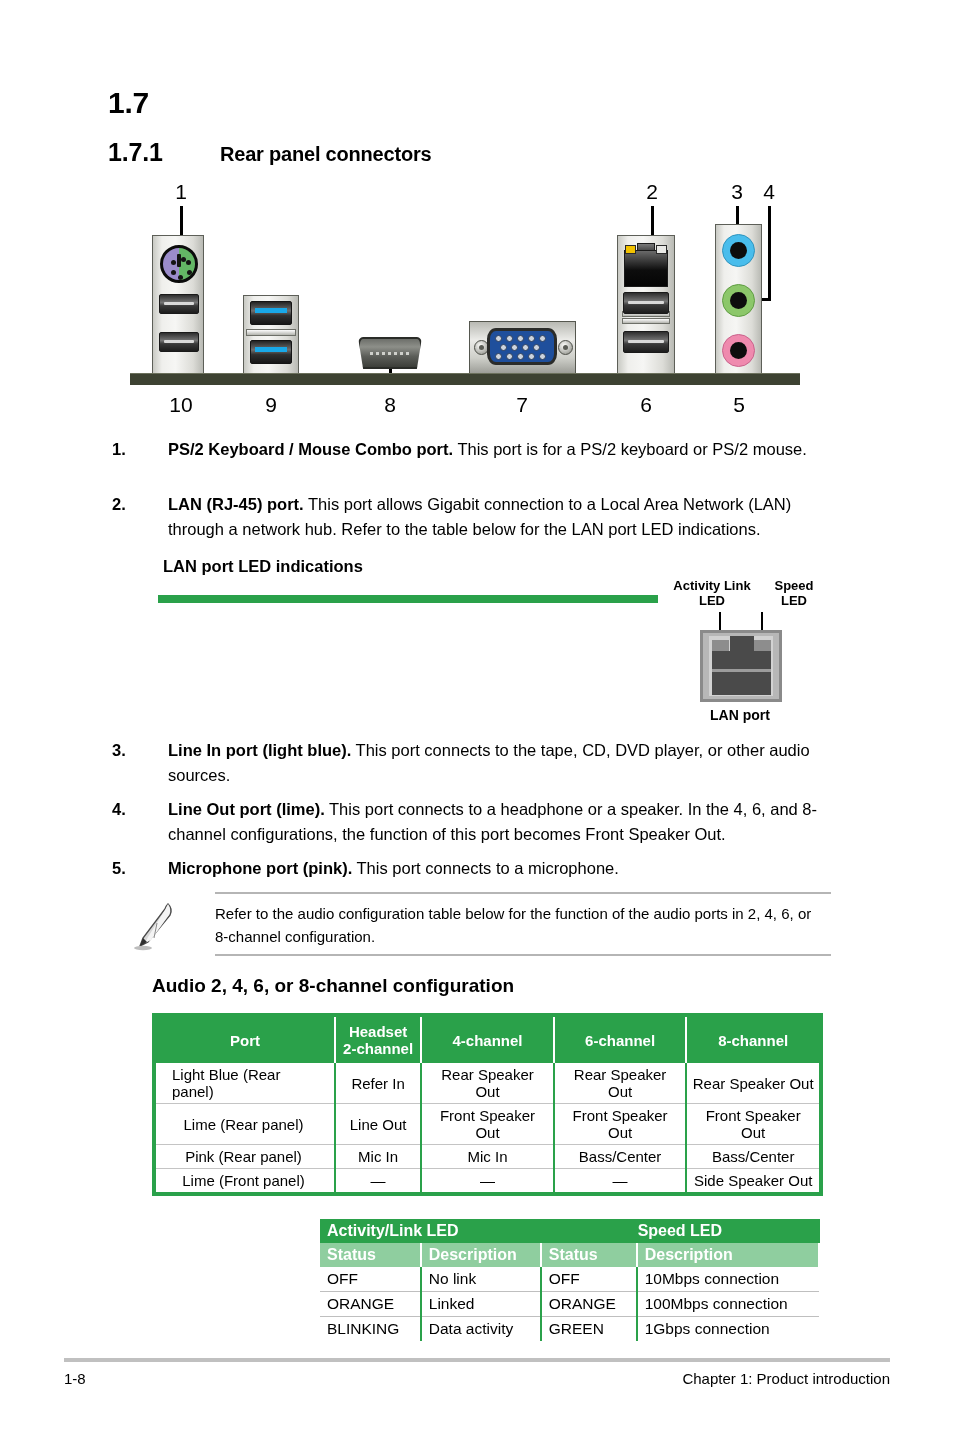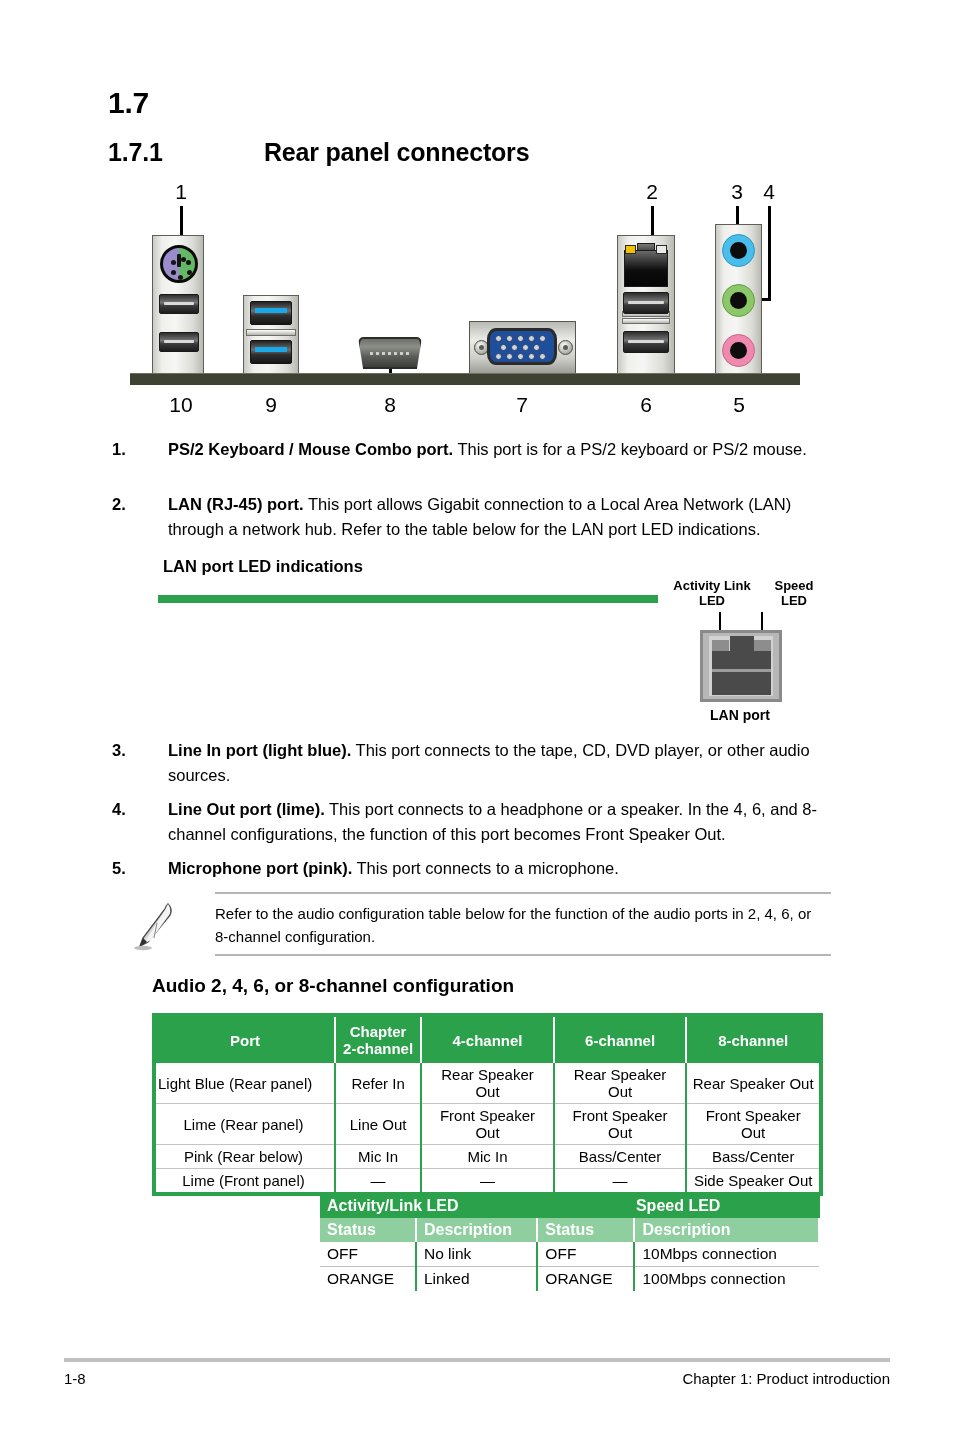--- a/index.html
+++ b/index.html
@@ -38,24 +38,23 @@
     letter-spacing: -0.2px;
   }
   .h-num-2 {
     font-size: 25px;
     font-weight: bold;
     letter-spacing: -0.2px;
     width: 112px;
     display: inline-block;
   }
   .h-txt-2 {
-    font-size: 25px;
+    font-size: 20px;
     font-weight: bold;
     letter-spacing: -0.2px;
-    margin-left: 44px;
   }
 
   
   #rear-panel-figure {
     position: absolute;
     left: 130px;
     top: 180px;
     width: 680px;
     height: 245px;
   }
@@ -305,21 +304,21 @@
     left: 163px;
     top: 557px;
     font-size: 16.5px;
     font-weight: bold;
   }
 
   
   #lan-led-table {
     position: absolute;
     left: 158px;
-    top: 595px;
+    top: 620px;
     width: 500px;
     border-collapse: collapse;
     font-size: 15.5px;
     background: #ffffff;
   }
   #lan-led-table td, #lan-led-table th {
     padding: 3px 7px;
     text-align: left;
     font-weight: normal;
     height: 22px;
@@ -490,21 +489,21 @@
     padding: 3px 5px;
     border-right: 2px solid #2aa14a;
     border-bottom: 1px solid #c4c4c4;
     height: 23px;
     box-sizing: border-box;
     background: #fff;
   }
   #audio-table td:last-child { border-right: none; }
   #audio-table tr:last-child td { border-bottom: none; }
   #audio-table td.port-col { text-align: center; padding-right: 8px; }
-  #audio-table tr.r0 td.port-col { text-align: left; padding-left: 2px; }
+  #audio-table tr.r0 td.port-col { text-align: left; padding-left: 16px; }
 
   
   #footer-rule {
     position: absolute;
     left: 64px;
     top: 1358px;
     width: 826px;
     height: 4px;
     background: #c0c0c0;
   }
@@ -687,20 +686,26 @@
       <td class="cell">No link</td>
       <td class="cell">OFF</td>
       <td class="cell last">10Mbps connection</td>
     </tr>
     <tr>
       <td class="cell">ORANGE</td>
       <td class="cell">Linked</td>
       <td class="cell">ORANGE</td>
       <td class="cell last">100Mbps connection</td>
     </tr>
+    <tr>
+      <td class="cell">BLINKING</td>
+      <td class="cell">Data activity</td>
+      <td class="cell">GREEN</td>
+      <td class="cell last">1Gbps connection</td>
+    </tr>
   </tbody>
     </table>
 </div>
 
 <div id="lan-illus">
   <div class="illus-label" id="label-activity">
     <span>Activity Link</span><br>
     <span>LED</span>
   </div>
   <div class="illus-label" id="label-speed">
@@ -736,21 +741,21 @@
 </div>
 
 <div id="audio-config-heading">Audio 2, 4, 6, or 8-channel configuration</div>
 
 <div id="audio-table-wrap">
   <table id="audio-table">
     <tbody>
         <tr>
       <th style="width:27%">Port</th>
       <th style="width:13%">
-        <span>Chapter</span><br>
+        <span>Headset</span><br>
         <span>2-channel</span>
       </th>
       <th style="width:20%">4-channel</th>
       <th style="width:20%">6-channel</th>
       <th style="width:20%">8-channel</th>
     </tr>
     <tr class="r0">
       <td class="port-col">Light Blue (Rear panel)</td>
       <td>Refer In</td>
       <td>Rear Speaker Out</td>
@@ -758,21 +763,21 @@
       <td>Rear Speaker Out</td>
     </tr>
     <tr>
       <td class="port-col">Lime (Rear panel)</td>
       <td>Line Out</td>
       <td>Front Speaker Out</td>
       <td>Front Speaker Out</td>
       <td>Front Speaker Out</td>
     </tr>
     <tr>
-      <td class="port-col">Pink (Rear below)</td>
+      <td class="port-col">Pink (Rear panel)</td>
       <td>Mic In</td>
       <td>Mic In</td>
       <td>Bass/Center</td>
       <td>Bass/Center</td>
     </tr>
     <tr>
       <td class="port-col">Lime (Front panel)</td>
       <td>—</td>
       <td>—</td>
       <td>—</td>

